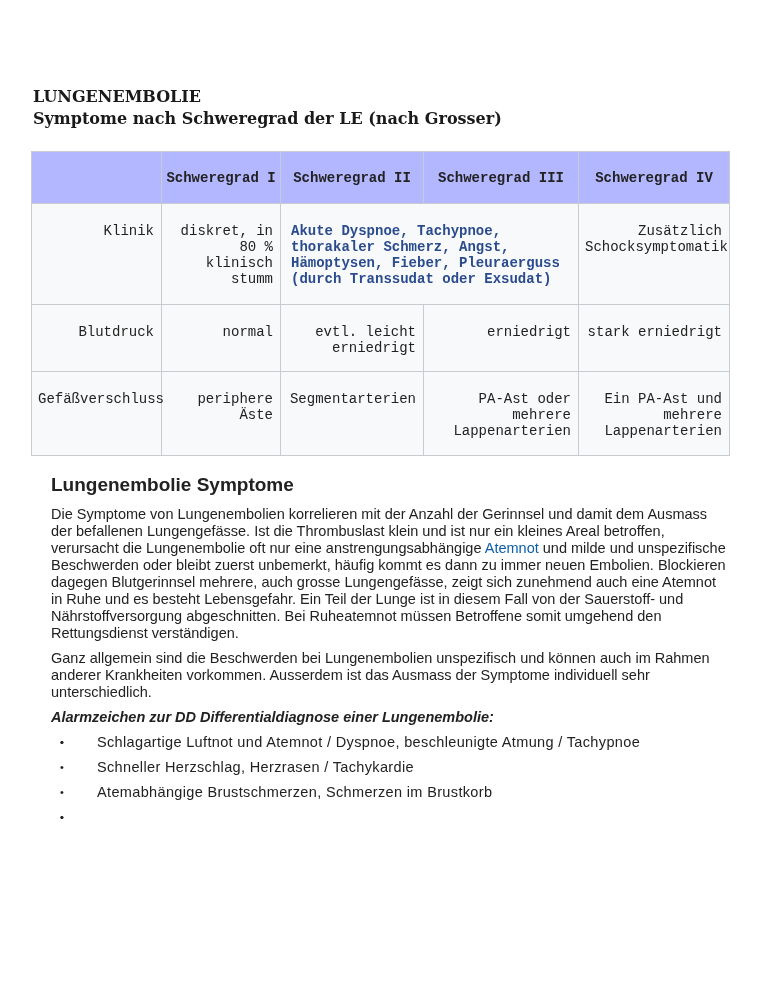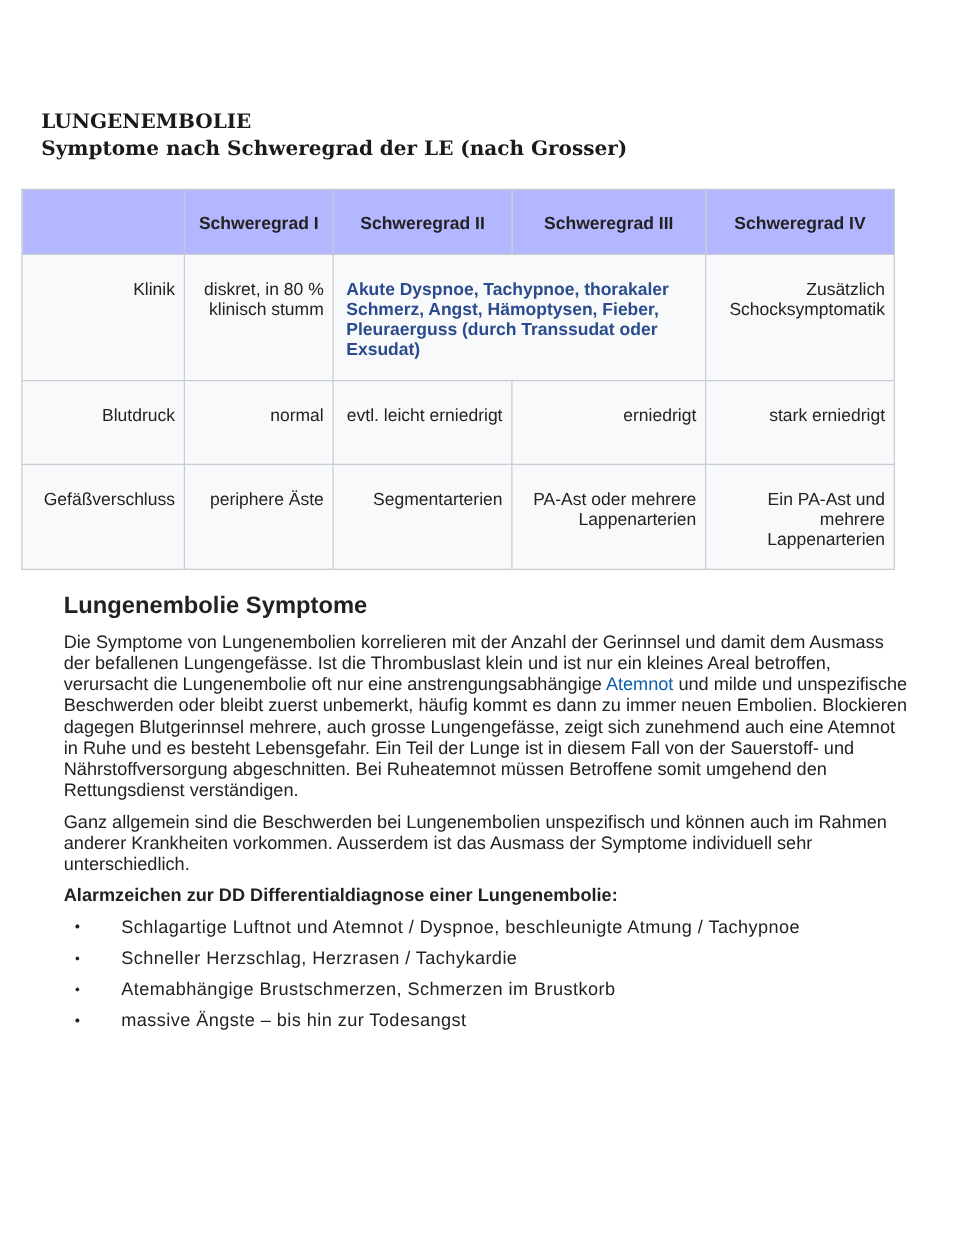--- a/index.html
+++ b/index.html
@@ -23,25 +23,25 @@
       font-size: 16px;
       line-height: 22px;
       color: #1a1a1a;
       margin: 0;
     }
     .doc-title div { white-space: nowrap; }
 
     
     .le-table {
       position: absolute;
-      left: 17px;
+      left: 31px;
       top: 151px;
       width: 698px;
       border-collapse: collapse;
-      font-family: Liberation Sans, sans-serif;
+      font-family: Liberation Mono, monospace;
       font-size: 14px;
       line-height: 16px;
       color: #222222;
       background: #f8f9fa;
       table-layout: fixed;
     }
     .le-table th, .le-table td {
       border: 1px solid #c8ccd1;
       vertical-align: top;
       text-align: right;
@@ -92,20 +92,21 @@
     .section p {
       margin: 0 0 8px 0;
     }
     .section a {
       color: #0b5ea8;
       text-decoration: none;
     }
     .section .alarm-title {
       font-weight: bold;
       margin: 0 0 6px 0;
+      font-style: italic;
     }
     .section ul {
       margin: 0;
       padding: 0 0 0 46px;
       list-style: none;
     }
     .section li {
       position: relative;
       margin: 0 0 8px 0;
       letter-spacing: 0.35px;
@@ -198,15 +199,15 @@
   <h3>Lungenembolie Symptome</h3>
   <p><span>Die Symptome von Lungenembolien korrelieren mit der Anzahl der Gerinnsel und damit dem Ausmass der befallenen Lungengefässe. Ist die Thrombuslast klein und ist nur ein kleines Areal betroffen, verursacht die Lungenembolie oft nur eine anstrengungsabhängige </span><a href="#">Atemnot</a><span> und milde und unspezifische Beschwerden oder bleibt zuerst unbemerkt, häufig kommt es dann zu immer neuen Embolien. Blockieren dagegen Blutgerinnsel mehrere, auch grosse Lungengefässe, zeigt sich zunehmend auch eine Atemnot in Ruhe und es besteht Lebensgefahr. Ein Teil der Lunge ist in diesem Fall von der Sauerstoff- und Nährstoffversorgung abgeschnitten. Bei Ruheatemnot müssen Betroffene somit umgehend den Rettungsdienst verständigen.</span></p>
   <p>Ganz allgemein sind die Beschwerden bei Lungenembolien unspezifisch und können auch im Rahmen anderer Krankheiten vorkommen. Ausserdem ist das Ausmass der Symptome individuell sehr unterschiedlich.</p>
   <div class="alarm-title">Alarmzeichen zur DD Differentialdiagnose einer Lungenembolie:</div>
   <ul>
     <li><span class="bullet">•</span></li>
     <li><span class="bullet">•</span><span>Schlagartige Luftnot und Atemnot / Dyspnoe, beschleunigte Atmung / Tachypnoe</span></li>
     <li><span class="bullet">•</span><span>Schneller Herzschlag, Herzrasen / Tachykardie</span></li>
     <li><span class="bullet">•</span><span>Atemabhängige Brustschmerzen, Schmerzen im Brustkorb</span></li>
     <li><span class="bullet">•</span></li>
-    <li><span class="bullet">•</span><span>massive Ängste – bis hin zur Todesangst</span></li>
+    <li><span class="bullet">•</span></li>
   </ul>
 </div>
 
 </body></html>

